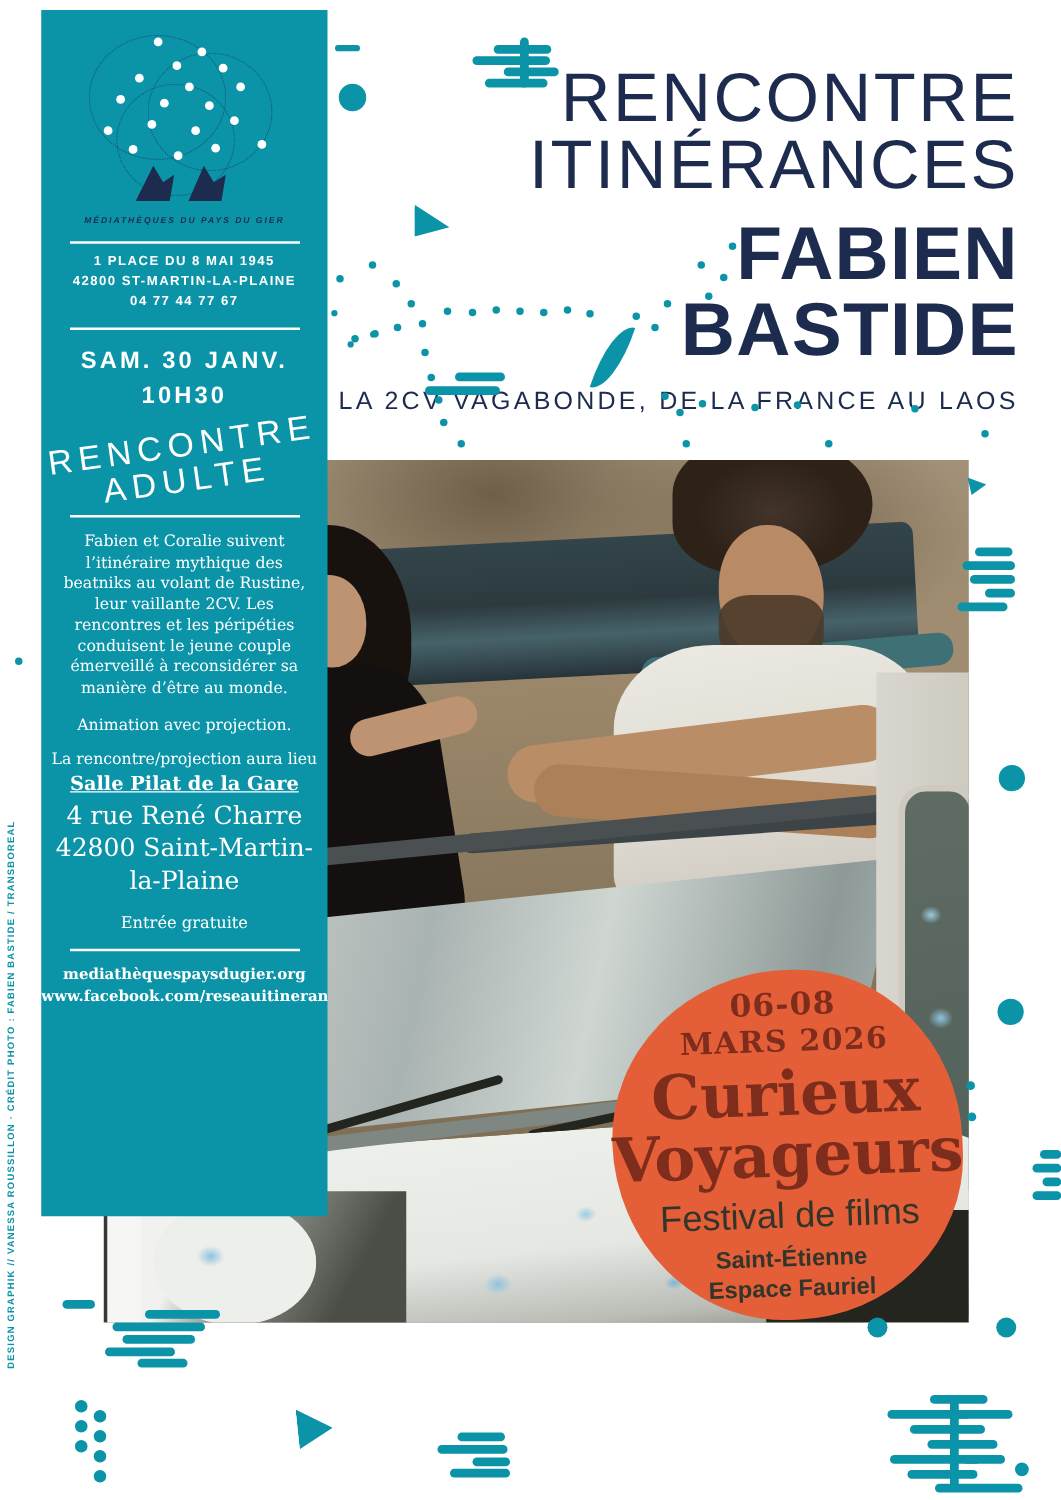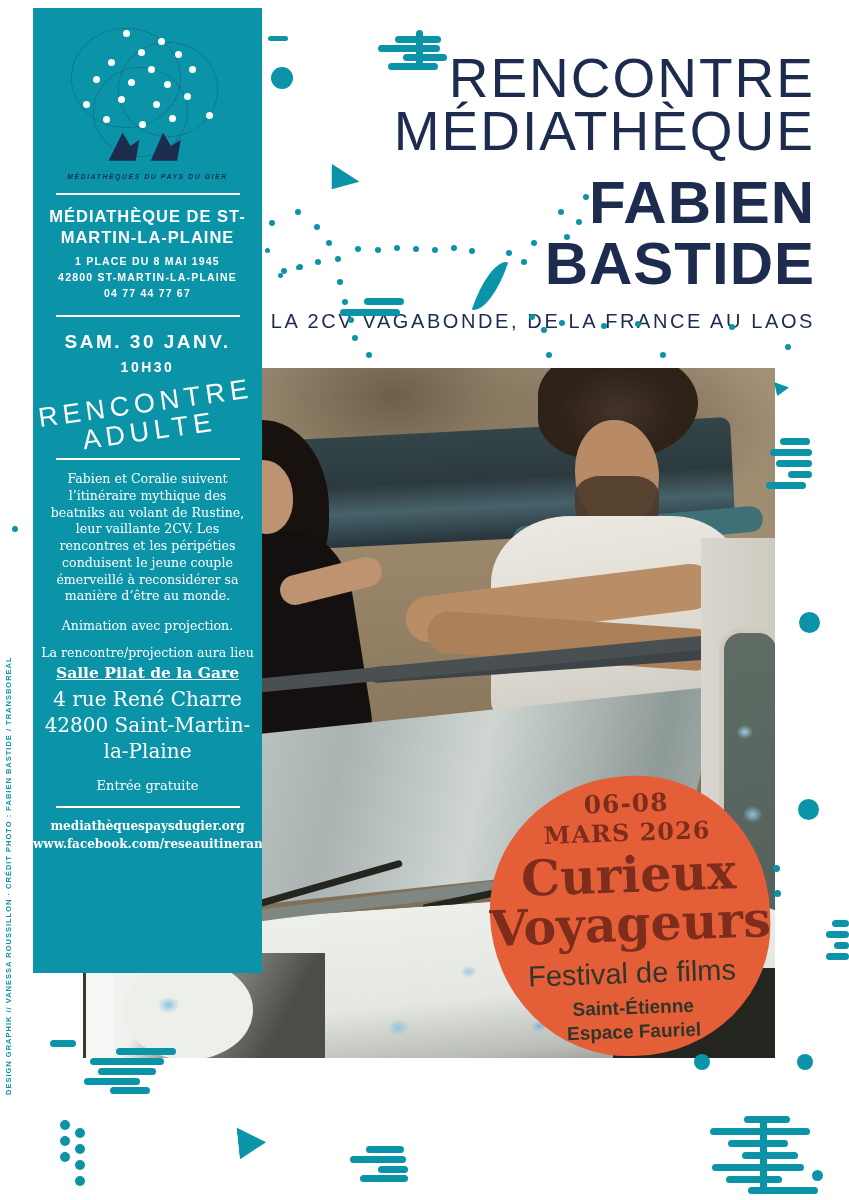--- a/index.html
+++ b/index.html
@@ -123,21 +123,21 @@
   .r2{left:55px;top:20px;width:100px;height:95px;}
   .r3{left:30px;top:45px;width:95px;height:90px;}
   .logo-art .wdot{position:absolute;width:7px;height:7px;border-radius:50%;background:#fff;}
   .footprints{position:absolute;left:42px;top:104px;width:88px;height:38px;}
   .logo-name{color:var(--navy);font-size:21px;letter-spacing:4px;font-weight:400;margin-top:2px;}
   .logo-tag{color:var(--navy);font-size:6.8px;letter-spacing:1.6px;font-style:italic;font-weight:bold;margin-top:3px;}
   .sep{width:184px;height:2px;background:#fff;border:0;margin:13px auto 0 auto;}
   .venue-title{font-size:16.5px;font-weight:bold;letter-spacing:1px;line-height:1.25;margin-top:11px;}
   .venue-addr{font-size:10.5px;font-weight:bold;letter-spacing:1.2px;line-height:1.5;margin-top:7px;}
   .evt-date{font-size:19px;font-weight:bold;letter-spacing:2.5px;margin-top:14px;}
-  .evt-time{font-size:14px;font-weight:bold;letter-spacing:2.5px;margin-top:6px;}
+  .evt-time{font-size:19px;font-weight:bold;letter-spacing:2.5px;margin-top:6px;}
   .adulte{transform:rotate(-8deg);margin-top:14px;color:#fff;
     font-weight:100;font-size:27px;letter-spacing:5px;line-height:1.05;}
   .serif{font-family:"DejaVu Serif", serif;}
   .p1,.p2{font-size:12.6px;line-height:1.33;margin:11px 10px 0 10px;}
   .anim{font-size:12.6px;margin-top:13px;}
   .locblock{font-size:12.6px;line-height:1.3;margin-top:12px;}
   .locname{display:block;font-size:15.5px;font-weight:bold;text-decoration:underline;margin:2px 0;}
   .locaddr{display:block;font-size:20px;line-height:1.3;}
   .free{font-size:13px;margin-top:14px;}
   .links{font-size:12px;font-weight:bold;line-height:1.5;margin-top:9px;}
@@ -229,21 +229,20 @@
     <span class="wdot" style="left:106px;top:93px"></span>
     <span class="wdot" style="left:20px;top:79px"></span>
     <span class="wdot" style="left:143px;top:90px"></span>
     <svg class="footprints" viewBox="0 0 100 40">
       <polygon points="4,38 20,6 29,21 39,14 35,38" fill="#1d2c4e"></polygon>
       <polygon points="52,38 66,6 75,21 86,14 82,38" fill="#1d2c4e"></polygon>
     </svg>
   </div>
   <div class="logo-tag">MÉDIATHÈQUES DU PAYS DU GIER</div>
   <hr class="sep">
-  <div class="venue-title">MÉDIATHÈQUE DE ST-MARTIN-LA-PLAINE</div>
   <div class="venue-addr">
     <div>1 PLACE DU 8 MAI 1945</div>
     <div>42800 ST-MARTIN-LA-PLAINE</div>
     <div>04 77 44 77 67</div>
   </div>
   <hr class="sep">
   <div class="evt-date">SAM. 30 JANV.</div>
   <div class="evt-time">10H30</div>
   <div class="adulte">
     <div>RENCONTRE</div>
@@ -261,21 +260,21 @@
   <div class="serif free">Entrée gratuite</div>
   <hr class="sep">
   <div class="serif links">
     <div>mediathèquespaysdugier.org</div>
     <div>www.facebook.com/reseauitinerances</div>
   </div>
 </div>
 
 <div class="titleblock">
   <div class="t-thin">RENCONTRE</div>
-  <div class="t-thin">MÉDIATHÈQUE</div>
+  <div class="t-thin">ITINÉRANCES</div>
   <div class="t-bold">FABIEN</div>
   <div class="t-bold" style="margin-top:0">BASTIDE</div>
   <div class="t-sub">LA 2CV VAGABONDE, DE LA FRANCE AU LAOS</div>
 </div>
 
 <div class="badge">
   <div class="b-dates">06-08</div>
   <div class="b-month">MARS 2026</div>
   <div class="b-cur">Curieux</div>
   <div class="b-voy">Voyageurs</div>

